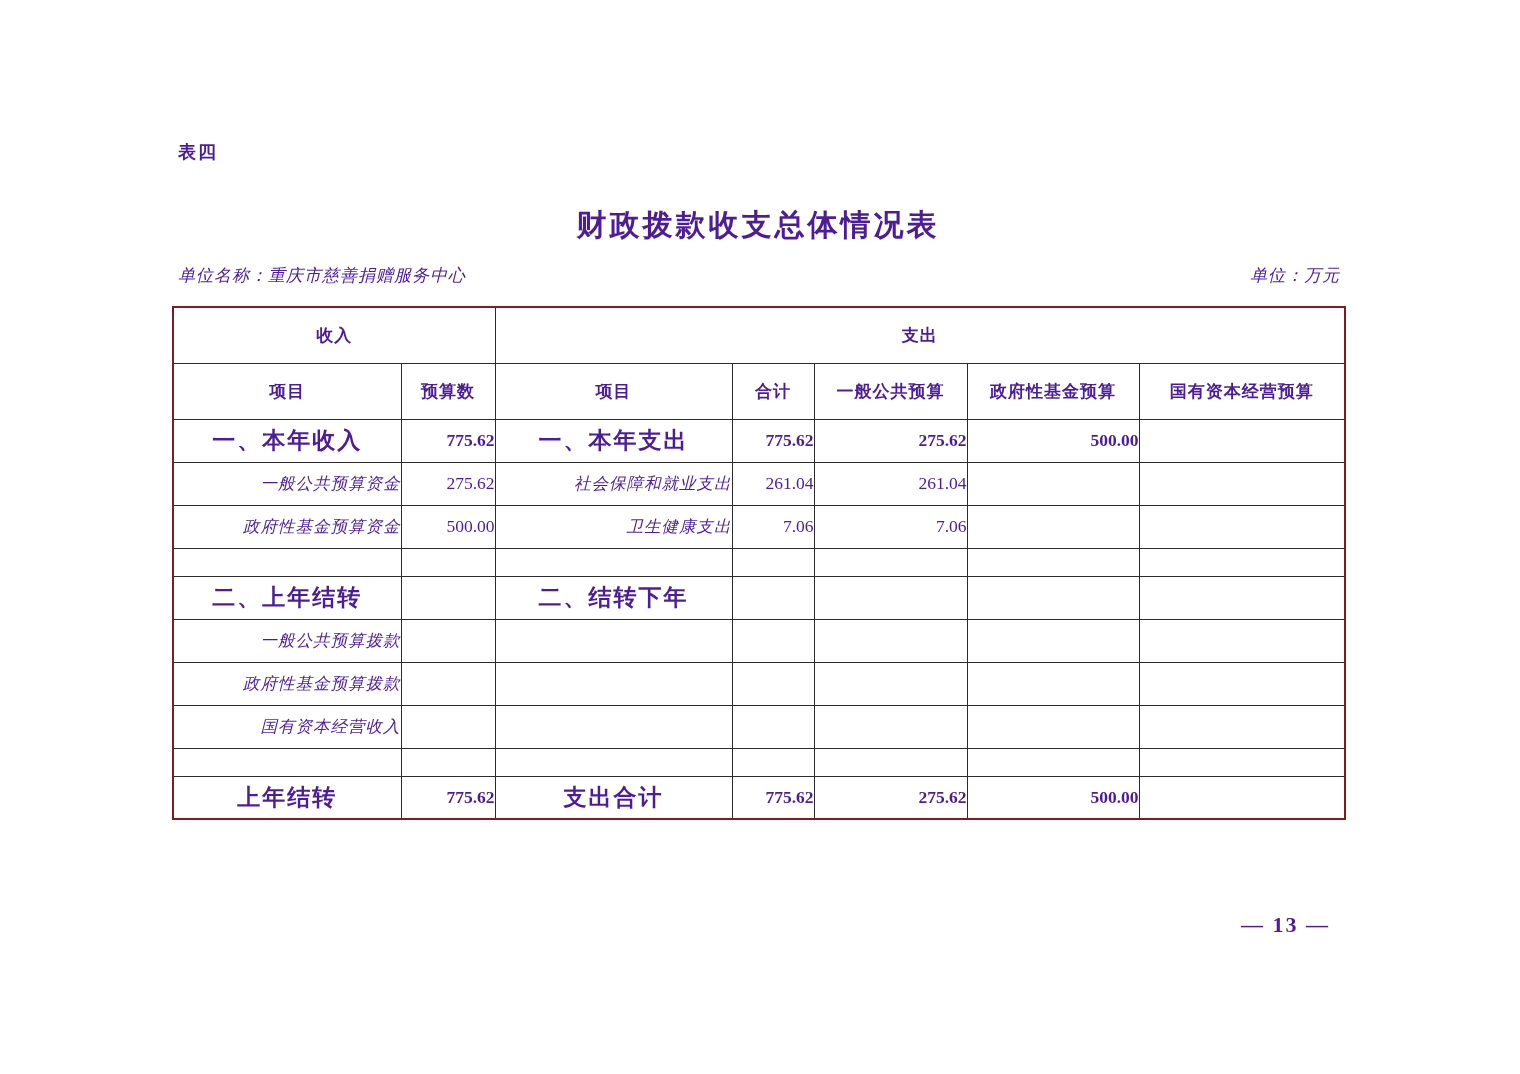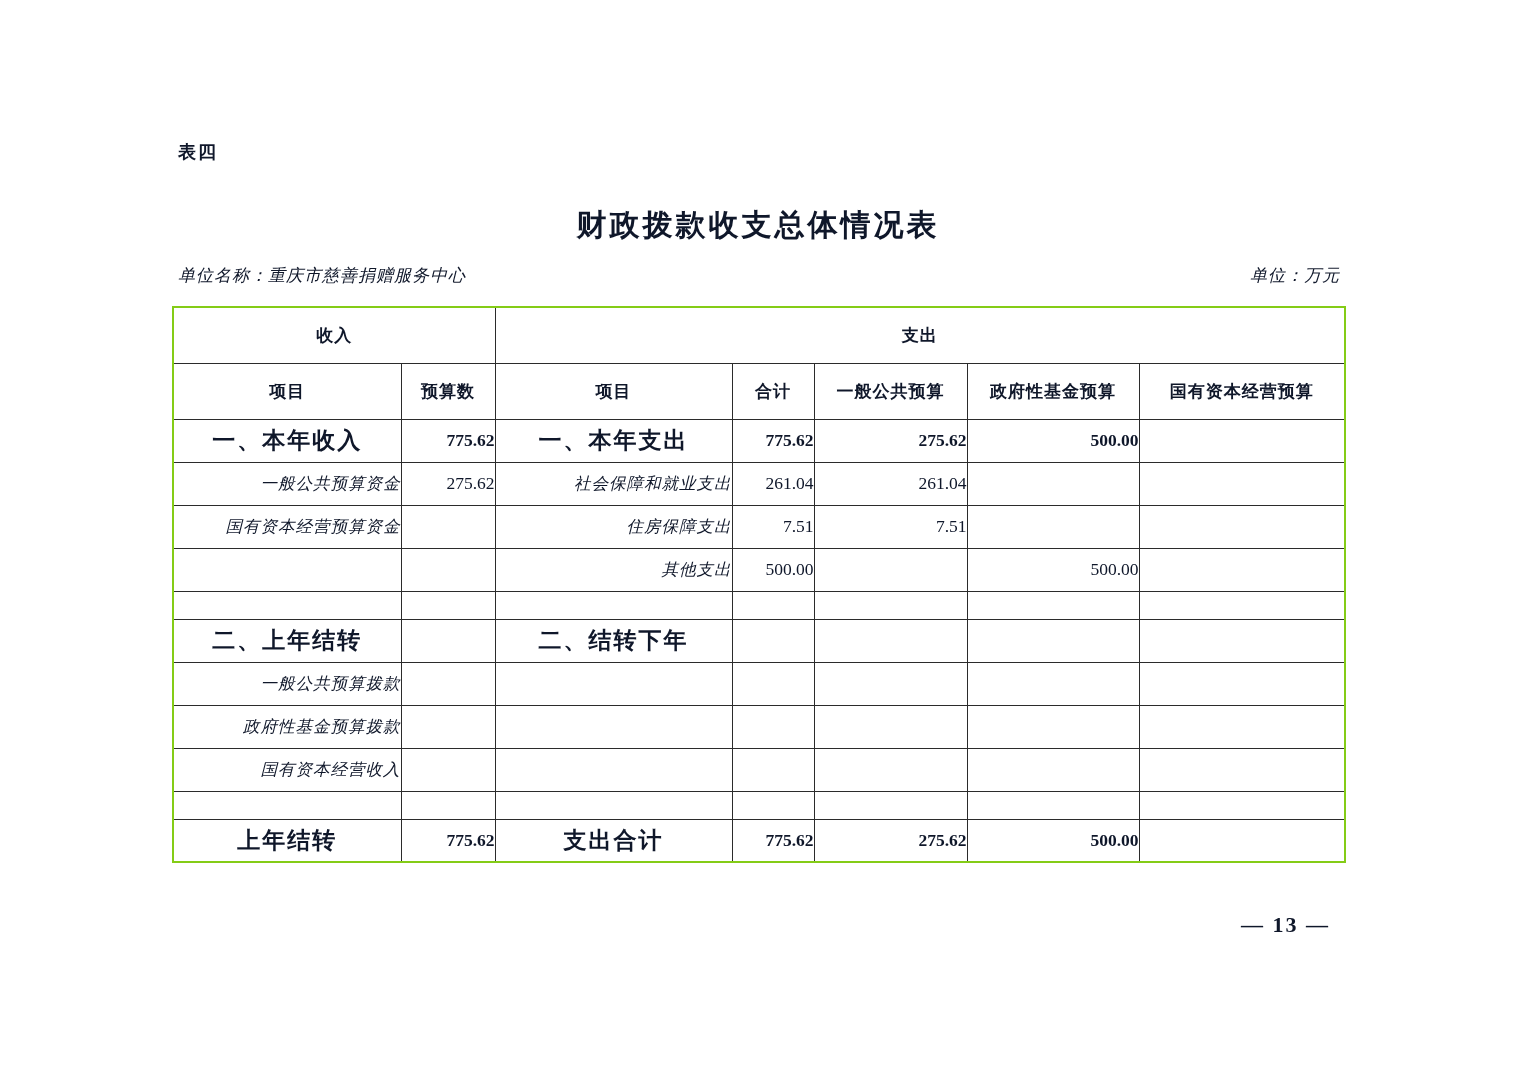--- a/index.html
+++ b/index.html
@@ -7,21 +7,21 @@
     padding: 0;
     background: #ffffff;
   }
   .page {
     position: relative;
     width: 1520px;
     height: 1074px;
     background: #ffffff;
     overflow: hidden;
     font-family: "Liberation Serif", "DejaVu Serif", serif;
-    color: #0f172a;
+    color: #4c1d95;
   }
   .table-label {
     position: absolute;
     left: 178px;
     top: 140px;
     font-family: "Liberation Sans", "DejaVu Sans", sans-serif;
     font-weight: bold;
     font-size: 18px;
     letter-spacing: 2px;
   }
@@ -60,21 +60,21 @@
     font-size: 17px;
     letter-spacing: 1px;
   }
   table.budget {
     position: absolute;
     left: 172px;
     top: 306px;
     width: 1172px;
     border-collapse: collapse;
     table-layout: fixed;
-    border: 2px solid #84cc16;
+    border: 2px solid #7f1d1d;
   }
   table.budget th, table.budget td {
     border: 1px solid #2b2b2b;
     padding: 0;
     overflow: hidden;
     white-space: nowrap;
   }
   table.budget thead tr { height: 56px; }
   table.budget tbody tr { height: 43px; }
   table.budget tbody tr.row-blank { height: 28px; }
@@ -170,35 +170,26 @@
         <tr class="row-detail">
           <td class="item">一般公共预算资金</td>
           <td class="num">275.62</td>
           <td class="item">社会保障和就业支出</td>
           <td class="num">261.04</td>
           <td class="num">261.04</td>
           <td class="num"></td>
           <td class="num"></td>
         </tr>
         <tr class="row-detail">
-          <td class="item">国有资本经营预算资金</td>
-          <td class="num"></td>
-          <td class="item">住房保障支出</td>
-          <td class="num">7.51</td>
-          <td class="num">7.51</td>
-          <td class="num"></td>
-          <td class="num"></td>
-        </tr>
-        <tr class="row-detail">
-          <td class="item"></td>
-          <td class="num"></td>
-          <td class="item">其他支出</td>
+          <td class="item">政府性基金预算资金</td>
           <td class="num">500.00</td>
-          <td class="num"></td>
-          <td class="num">500.00</td>
+          <td class="item">卫生健康支出</td>
+          <td class="num">7.06</td>
+          <td class="num">7.06</td>
+          <td class="num"></td>
           <td class="num"></td>
         </tr>
         <tr class="row-blank">
           <td class="item"></td>
           <td class="num"></td>
           <td class="item"></td>
           <td class="num"></td>
           <td class="num"></td>
           <td class="num"></td>
           <td class="num"></td>

